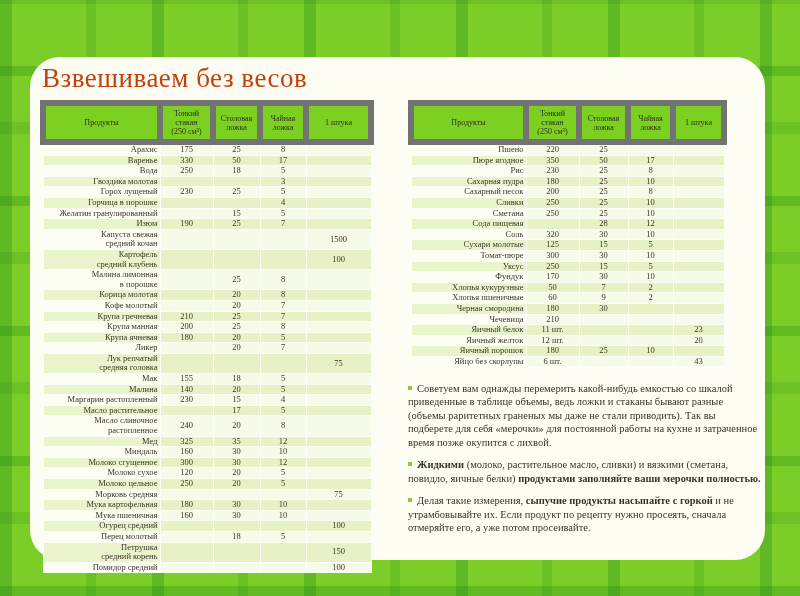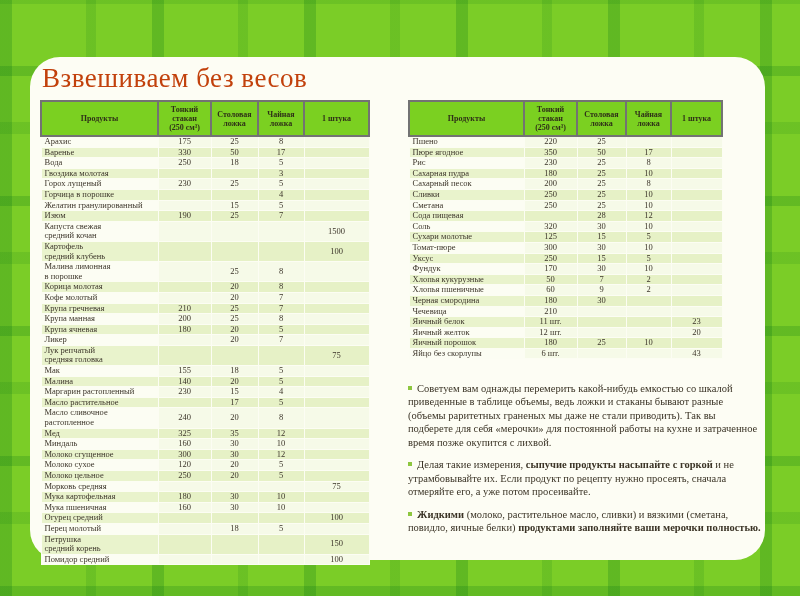--- a/index.html
+++ b/index.html
@@ -26,29 +26,29 @@
   .title{
     position:absolute;left:12px;top:6px;
     font-size:27px;color:#c2410c;letter-spacing:0.5px;
   }
   .tbl{position:absolute;top:43px;}
   .tbl-left{left:10px;width:328px;}
   .tbl-right{left:378px;width:313px;}
   table{border-collapse:collapse;table-layout:fixed;width:100%;
     font-size:8.5px;color:#3C352A;}
   th{
-    background:#7BD021;color:#2F3018;font-weight:bold;font-size:8px;
-    border:2px solid #737373;padding:2px 1px;text-align:center;
+    background:#7BD021;color:#2F3018;font-weight:normal;font-size:8px;
+    border:6px solid #737373;padding:2px 1px;text-align:center;
     white-space:pre-line;line-height:9px;vertical-align:middle;height:29px;
   }
   td{
     border:1px solid #FCFDF3;padding:0 2px;line-height:9.6px;
     text-align:center;vertical-align:middle;white-space:pre-line;
   }
-  td.name{text-align:left;padding-left:3px;}
+  td.name{text-align:right;padding-left:3px;}
   td.val{background:rgba(150,190,80,0.07);}
   tr:nth-child(odd) td{background-color:#FCFDF3;}
   tr:nth-child(even) td{background-color:#E9F3CC;}
   tr:nth-child(odd) td.val{background-color:#F6FAE8;}
   tr:nth-child(even) td.val{background-color:#E6F1C6;}
   .notes{
     position:absolute;left:378px;top:325px;width:354px;
     font-size:10.5px;line-height:1.28;color:#3B3426;
   }
   .notes p{margin:0 0 9px 0;}
@@ -510,16 +510,16 @@
             <td class="val"></td>
             <td class="val"></td>
             <td class="val">43</td>
           </tr>
         </tbody>
     </table>
   </div>
 
   <div class="notes">
       <p><span class="bullet"></span><span>Советуем вам однажды перемерить какой-нибудь емкостью со шкалой приведенные в таблице объемы, ведь ложки и стаканы бывают разные (объемы раритетных граненых мы даже не стали приводить). Так вы подберете для себя «мерочки» для постоянной работы на кухне и затраченное время позже окупится с лихвой.</span></p>
+      <p><span class="bullet"></span><b>Жидкими</b><span> (молоко, растительное масло, сливки) и вязкими (сметана, повидло, яичные белки) </span><b>продуктами заполняйте ваши мерочки полностью.</b></p>
       <p><span class="bullet"></span><span>Делая такие измерения, </span><b>сыпучие продукты насыпайте с горкой</b><span> и не утрамбовывайте их. Если продукт по рецепту нужно просеять, сначала отмеряйте его, а уже потом просеивайте.</span></p>
-      <p><span class="bullet"></span><b>Жидкими</b><span> (молоко, растительное масло, сливки) и вязкими (сметана, повидло, яичные белки) </span><b>продуктами заполняйте ваши мерочки полностью.</b></p>
     </div>
 </div>
 
 </body></html>

